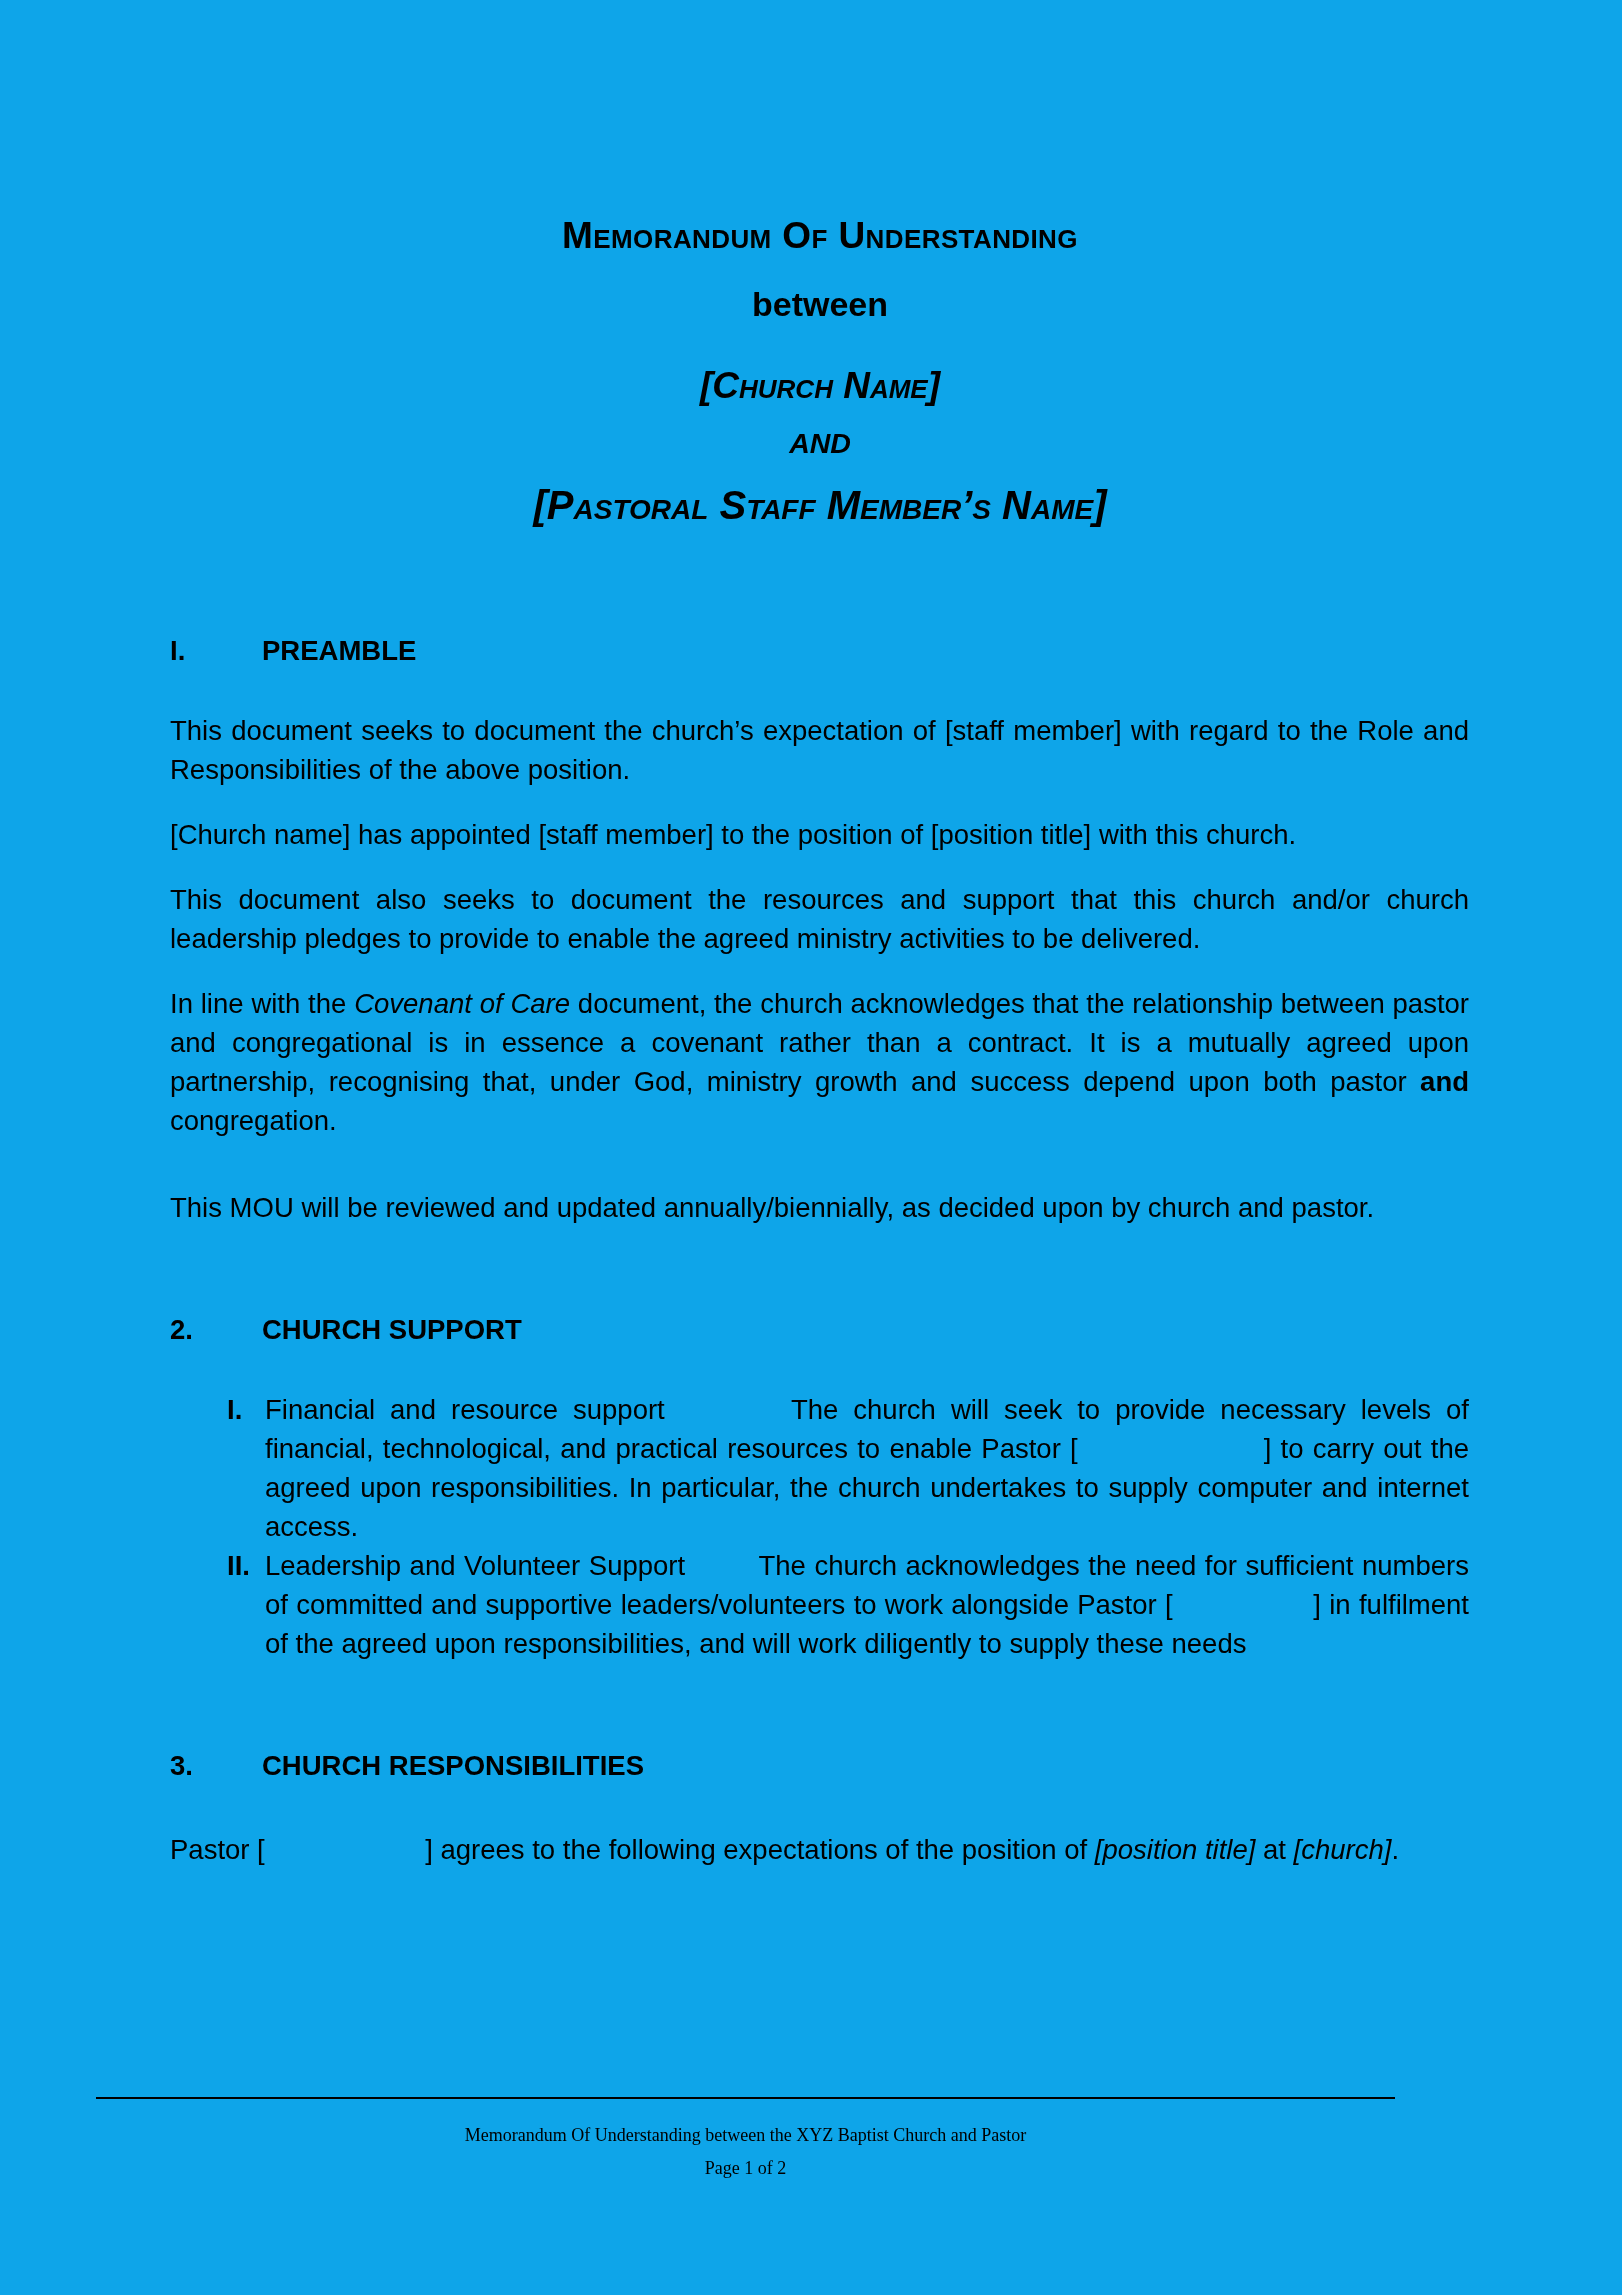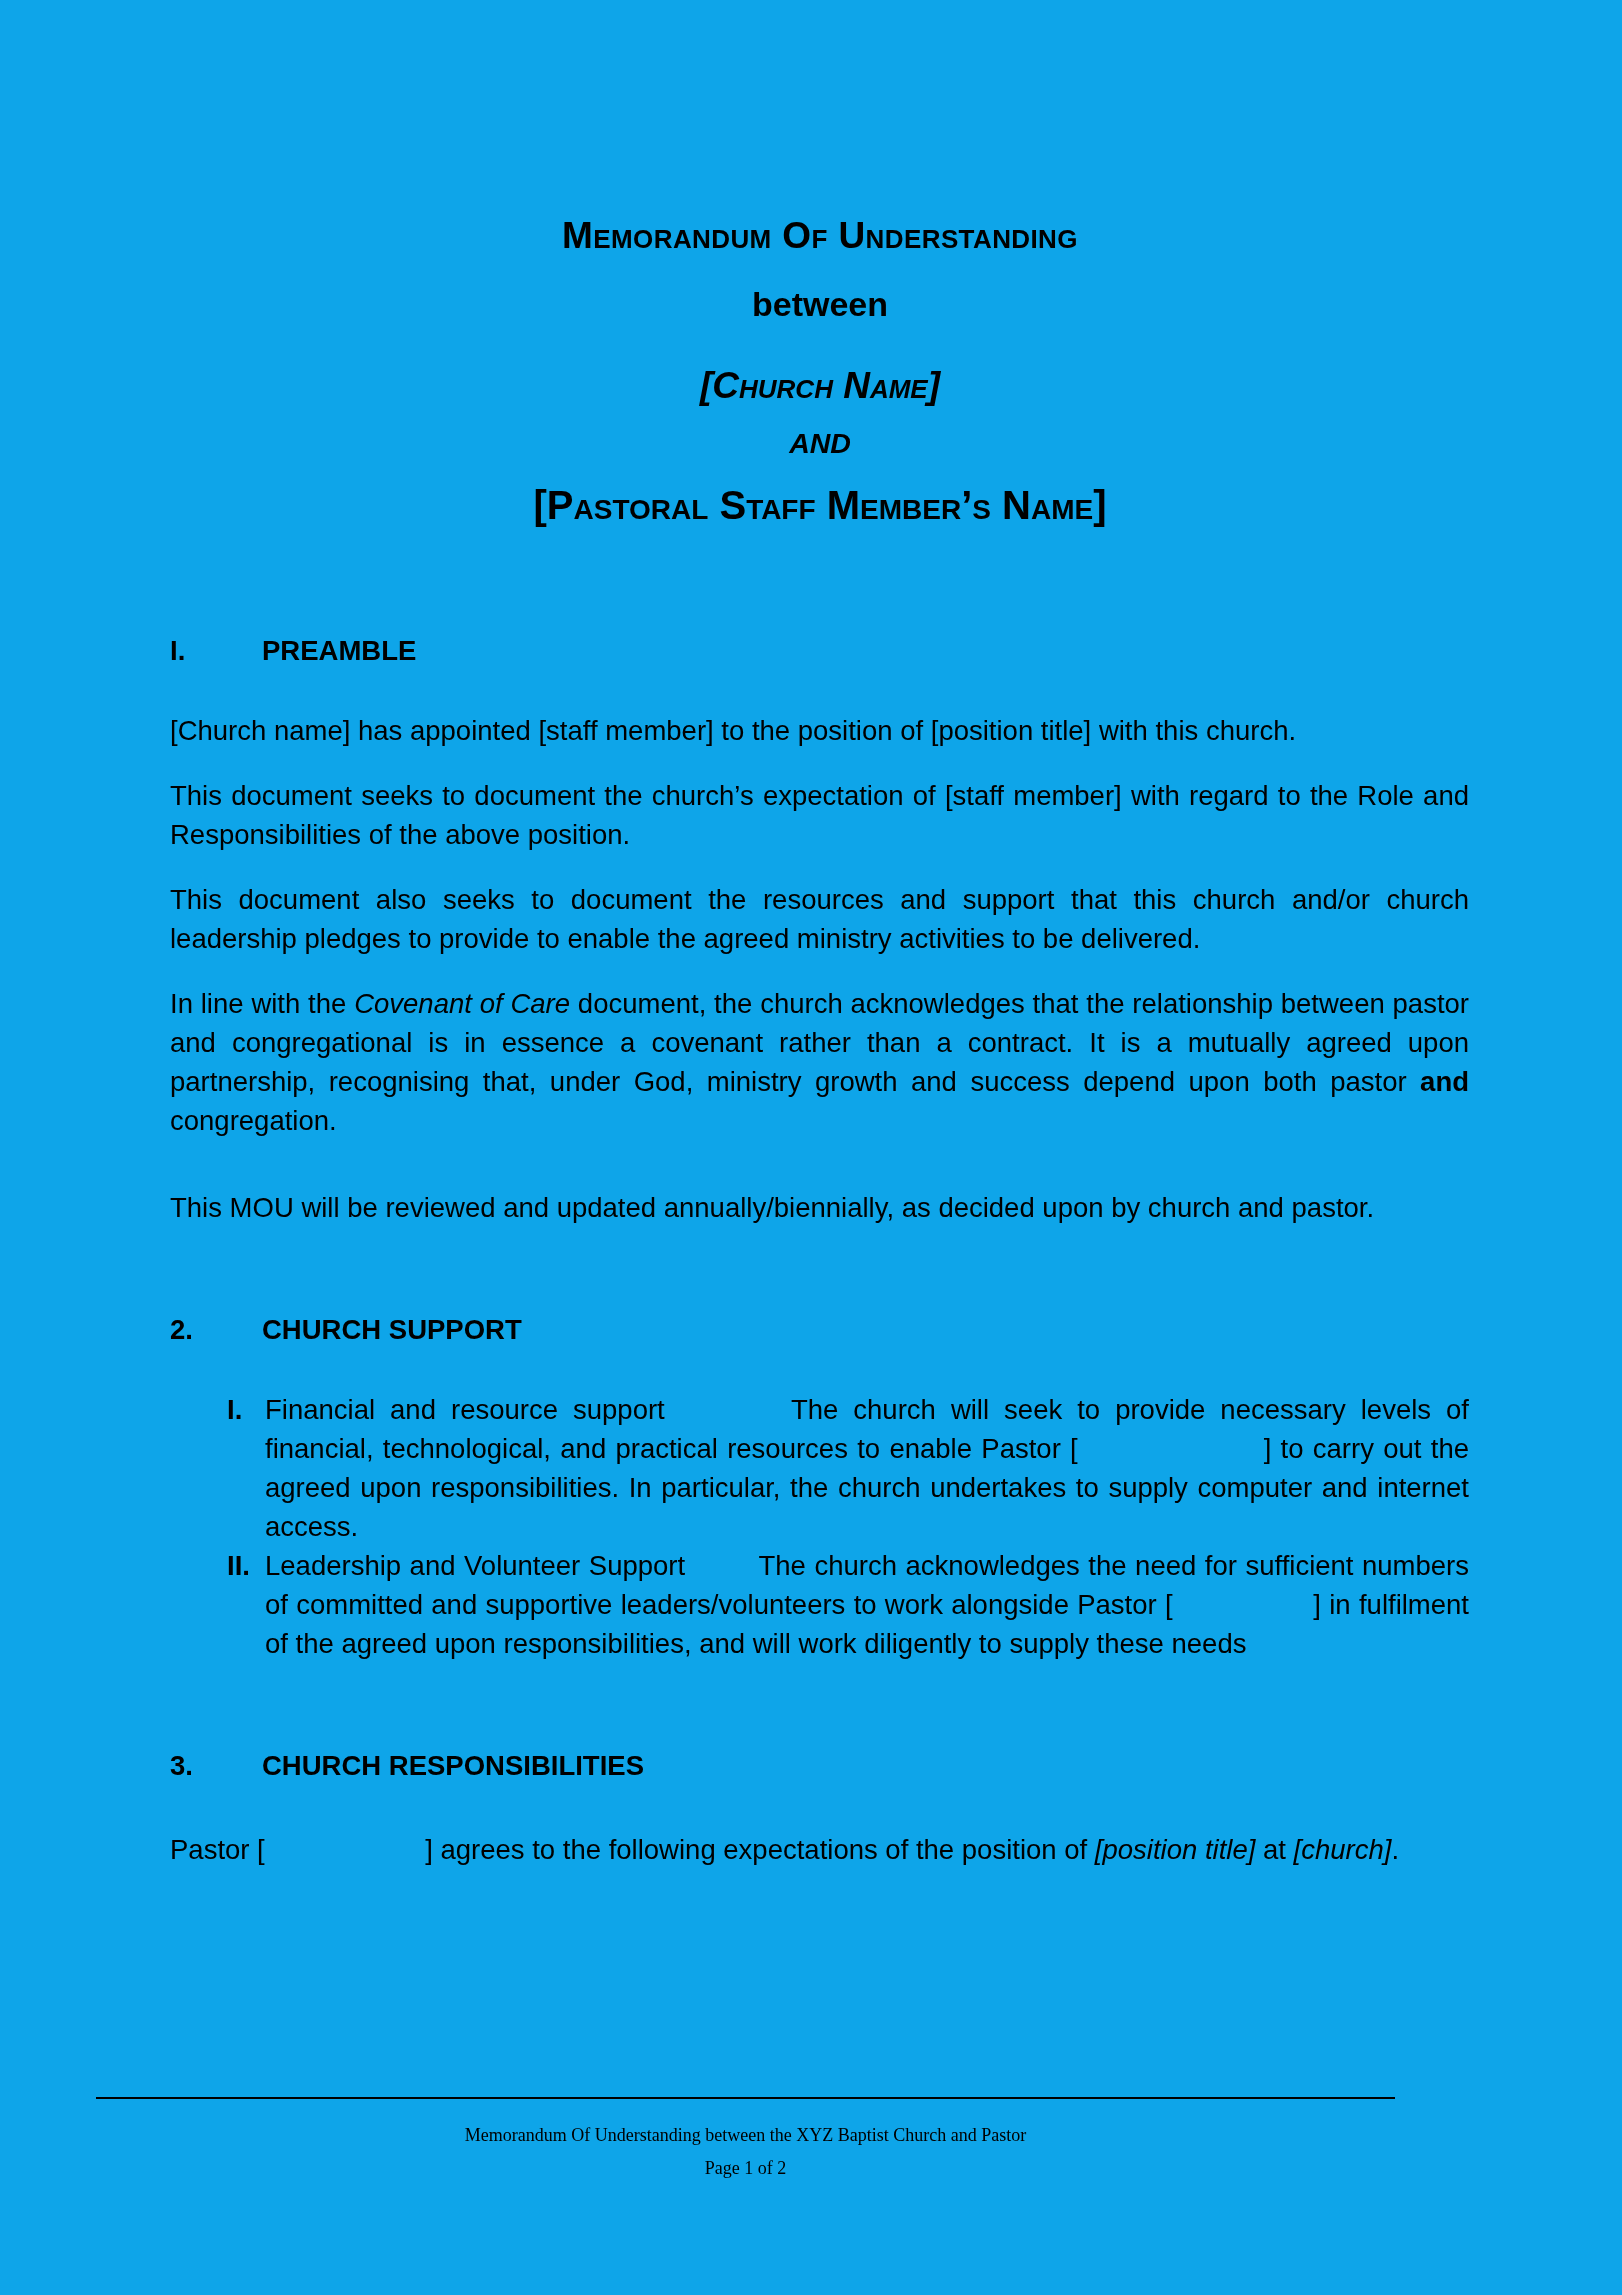--- a/index.html
+++ b/index.html
@@ -52,20 +52,21 @@
   .doc-and {
     font-size: 28.5px;
     font-weight: bold;
     font-style: italic;
     line-height: 1.22;
     margin: 18.4px 0 0 0;
   }
   .doc-party2 {
     font-size: 40px;
     font-weight: bold;
+    font-style: italic;
     font-variant: small-caps;
     line-height: 1.22;
     margin: 20px 0 0 0;
   }
 
   
   .body-area {
     position: absolute;
     left: 170px;
     width: 1299px;
@@ -159,22 +160,22 @@
     <div class="doc-party2">[Pastoral Staff Member’s Name]</div>
   </div>
 
   <div class="body-area">
 
     <div class="section-heading">
       <span class="num">I.</span>
       <span>PREAMBLE</span>
     </div>
 
+    <p class="para">This document seeks to document the church’s expectation of [staff member] with regard to the  Role and Responsibilities of the above position.</p>
     <p class="para">[Church name] has appointed [staff member] to the position of [position title] with this church.</p>
-    <p class="para">This document seeks to document the church’s expectation of [staff member] with regard to the  Role and Responsibilities of the above position.</p>
     <p class="para">This document also seeks to document the resources and support that this church and/or church leadership pledges to provide to enable the agreed ministry activities to be delivered.</p>
 
     <p class="para"><span>In line with the </span><span class="ital">Covenant of Care</span><span> document, the church acknowledges that the relationship between pastor and congregational is in essence a covenant rather than a contract.  It is a mutually agreed upon partnership, recognising that, under God, ministry growth and success depend upon both pastor </span><span class="bold">and</span><span> congregation.</span></p>
 
     <p class="para last">This MOU will be reviewed and updated annually/biennially, as decided upon by church and pastor.</p>
 
     <div class="gap-lg"></div>
 
     <div class="section-heading">
       <span class="num">2.</span>

